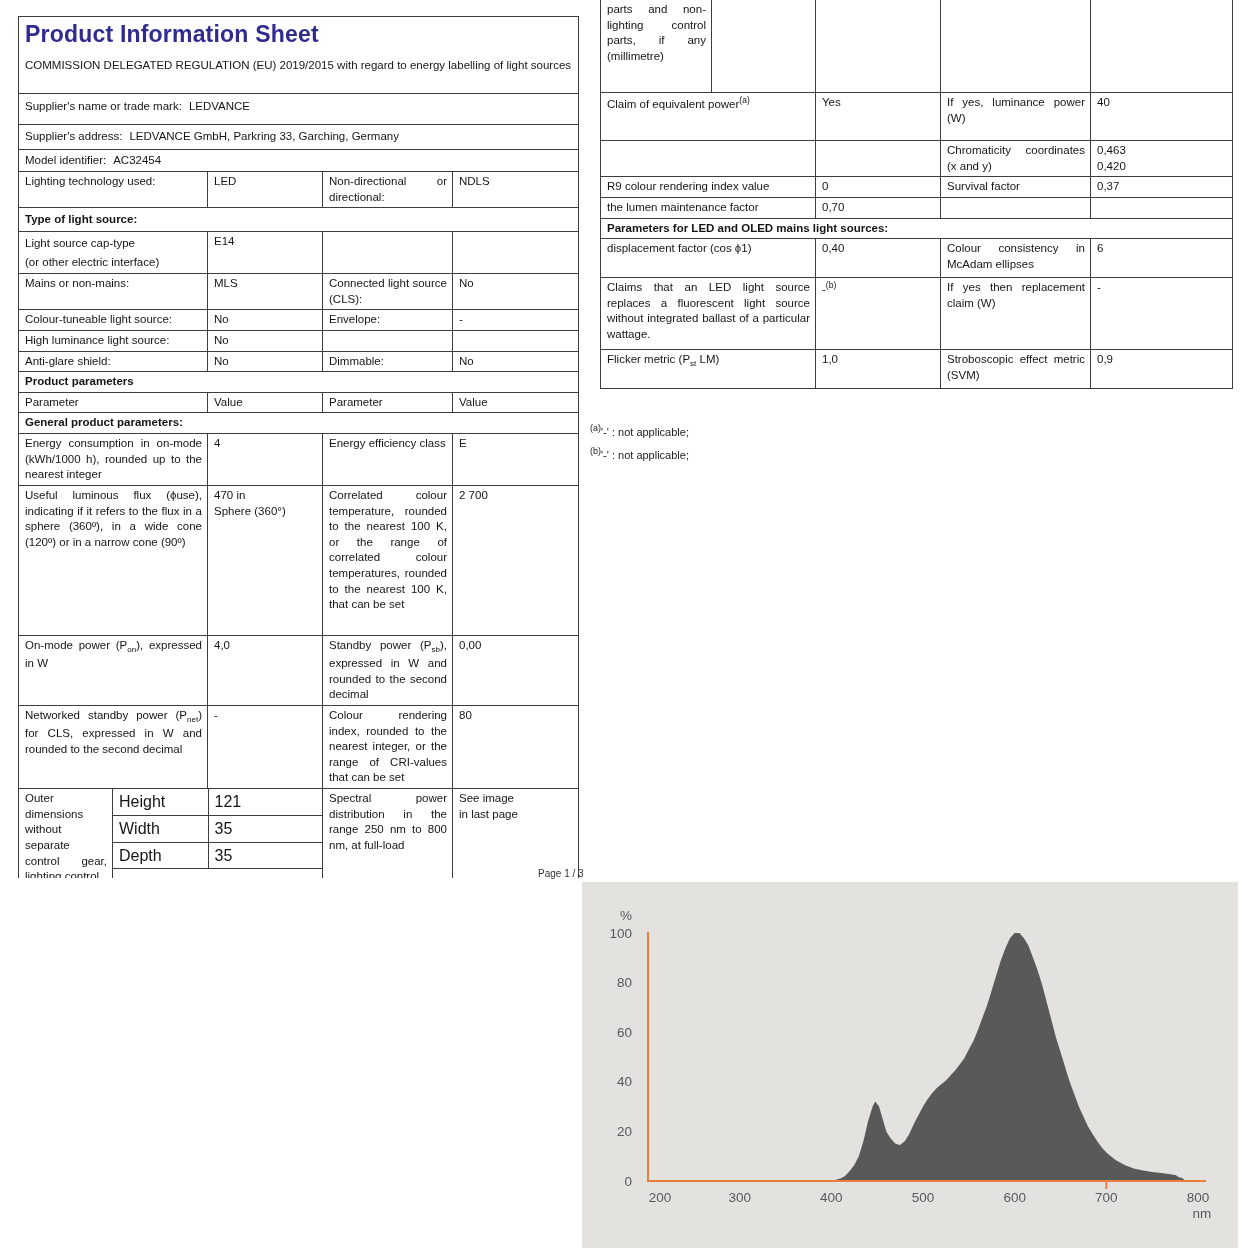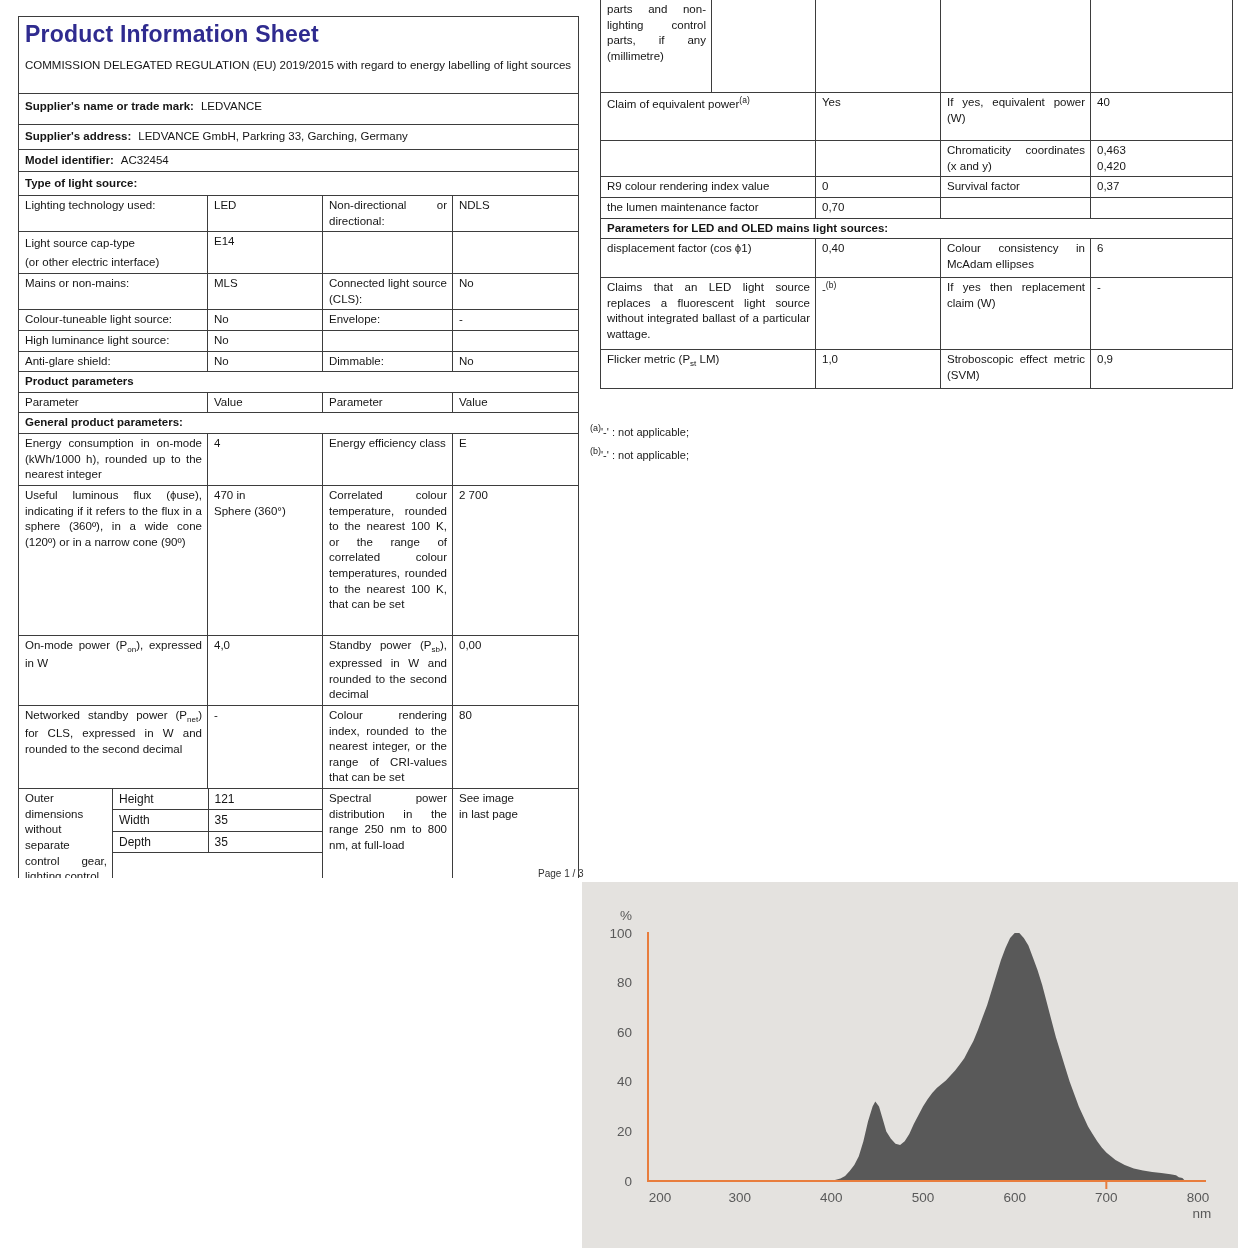--- a/index.html
+++ b/index.html
@@ -16,26 +16,26 @@
   .right-wrap table{width:632px;}
   .right-wrap tr.first td{border-top:none;margin-left:28px;}
   tr.cut td{border-bottom:none;}
   .center{}
   .bold{font-weight:bold;}
   .just{text-align:justify;}
   .pre{white-space:pre-line;}
   .titlecell{padding:6px 10px 8px 8px;}
   .doc-title{font-size:23px;font-weight:bold;letter-spacing:.2px;}
   .doc-sub{font-size:11.5px;margin-top:7px;line-height:1.45;color:#161616;}
-  .kv b{font-weight:bold;}
+  .kv b{font-weight:normal;}
   .kv span{margin-left:7px;}
   sub{font-size:8px;}
   sup{font-size:8.5px;}
   
-  table.sub{border-collapse:collapse;table-layout:fixed;width:100%;font-size:12px;line-height:1.36;}
+  table.sub{border-collapse:collapse;table-layout:fixed;width:100%;font-size:16px;line-height:1.36;}
   table.sub td{border:none;border-bottom:1px solid #3d3d3d;padding:2px 5px 2px 6px;}
   table.sub td.k{border-right:1px solid #3d3d3d;}
   
   .footnotes{position:absolute;left:590px;top:420px;font-size:11px;line-height:1.95;color:#222;}
   .footnotes sup{font-size:9px;}
   .page-footer{position:absolute;left:538px;top:868px;font-size:10px;color:#333;}
   
   .chart-box{position:absolute;left:582px;top:882px;width:656px;height:366px;}
   .chart-box svg{display:block;}
 </style>
@@ -70,29 +70,29 @@
     <b>Supplier's address:</b><span>LEDVANCE GmbH, Parkring 33, Garching, Germany</span>
   </td>
         </tr>
   <tr>
           <td colspan="5" class="kv" style="height:16px;padding-top:3px">
     <b>Model identifier:</b><span>AC32454</span>
   </td>
         </tr>
 
   <tr>
-          <td colspan="5" class="bold" style="height:17px;padding-top:4px">Type of light source:</td>
-        </tr>
-
-  <tr>
     <td colspan="2" style="height:31px">Lighting technology used:</td>
     <td class="center">LED</td>
     <td class="just">Non-directional or directional:</td>
     <td class="center">NDLS</td>
   </tr>
+
+  <tr>
+          <td colspan="5" class="bold" style="height:17px;padding-top:4px">Type of light source:</td>
+        </tr>
   <tr>
     <td colspan="2" class="pre" style="height:33px;line-height:1.6">Light source cap-type
 (or other electric interface)</td>
     <td class="center">E14</td>
     <td></td>
     <td class="center"></td>
   </tr>
   <tr>
     <td colspan="2" style="height:30px">Mains or non-mains:</td>
     <td class="center">MLS</td>
@@ -206,21 +206,21 @@
     <td class="just" style="height:88px">parts and non-lighting control parts, if any (millimetre)</td>
     <td></td>
     <td></td>
     <td></td>
     <td></td>
   </tr>
 
   <tr>
     <td colspan="2" style="height:43px"><span>Claim of equivalent power</span><sup>(a)</sup></td>
     <td class="center">Yes</td>
-    <td class="just">If yes, equivalent power (W)</td>
+    <td class="just">If yes, luminance power (W)</td>
     <td class="center">40</td>
   </tr>
   <tr>
     <td colspan="2" style="height:26px"></td>
     <td></td>
     <td class="just">Chromaticity coordinates (x and y)</td>
     <td class="center pre">0,463
 0,420</td>
   </tr>
 

